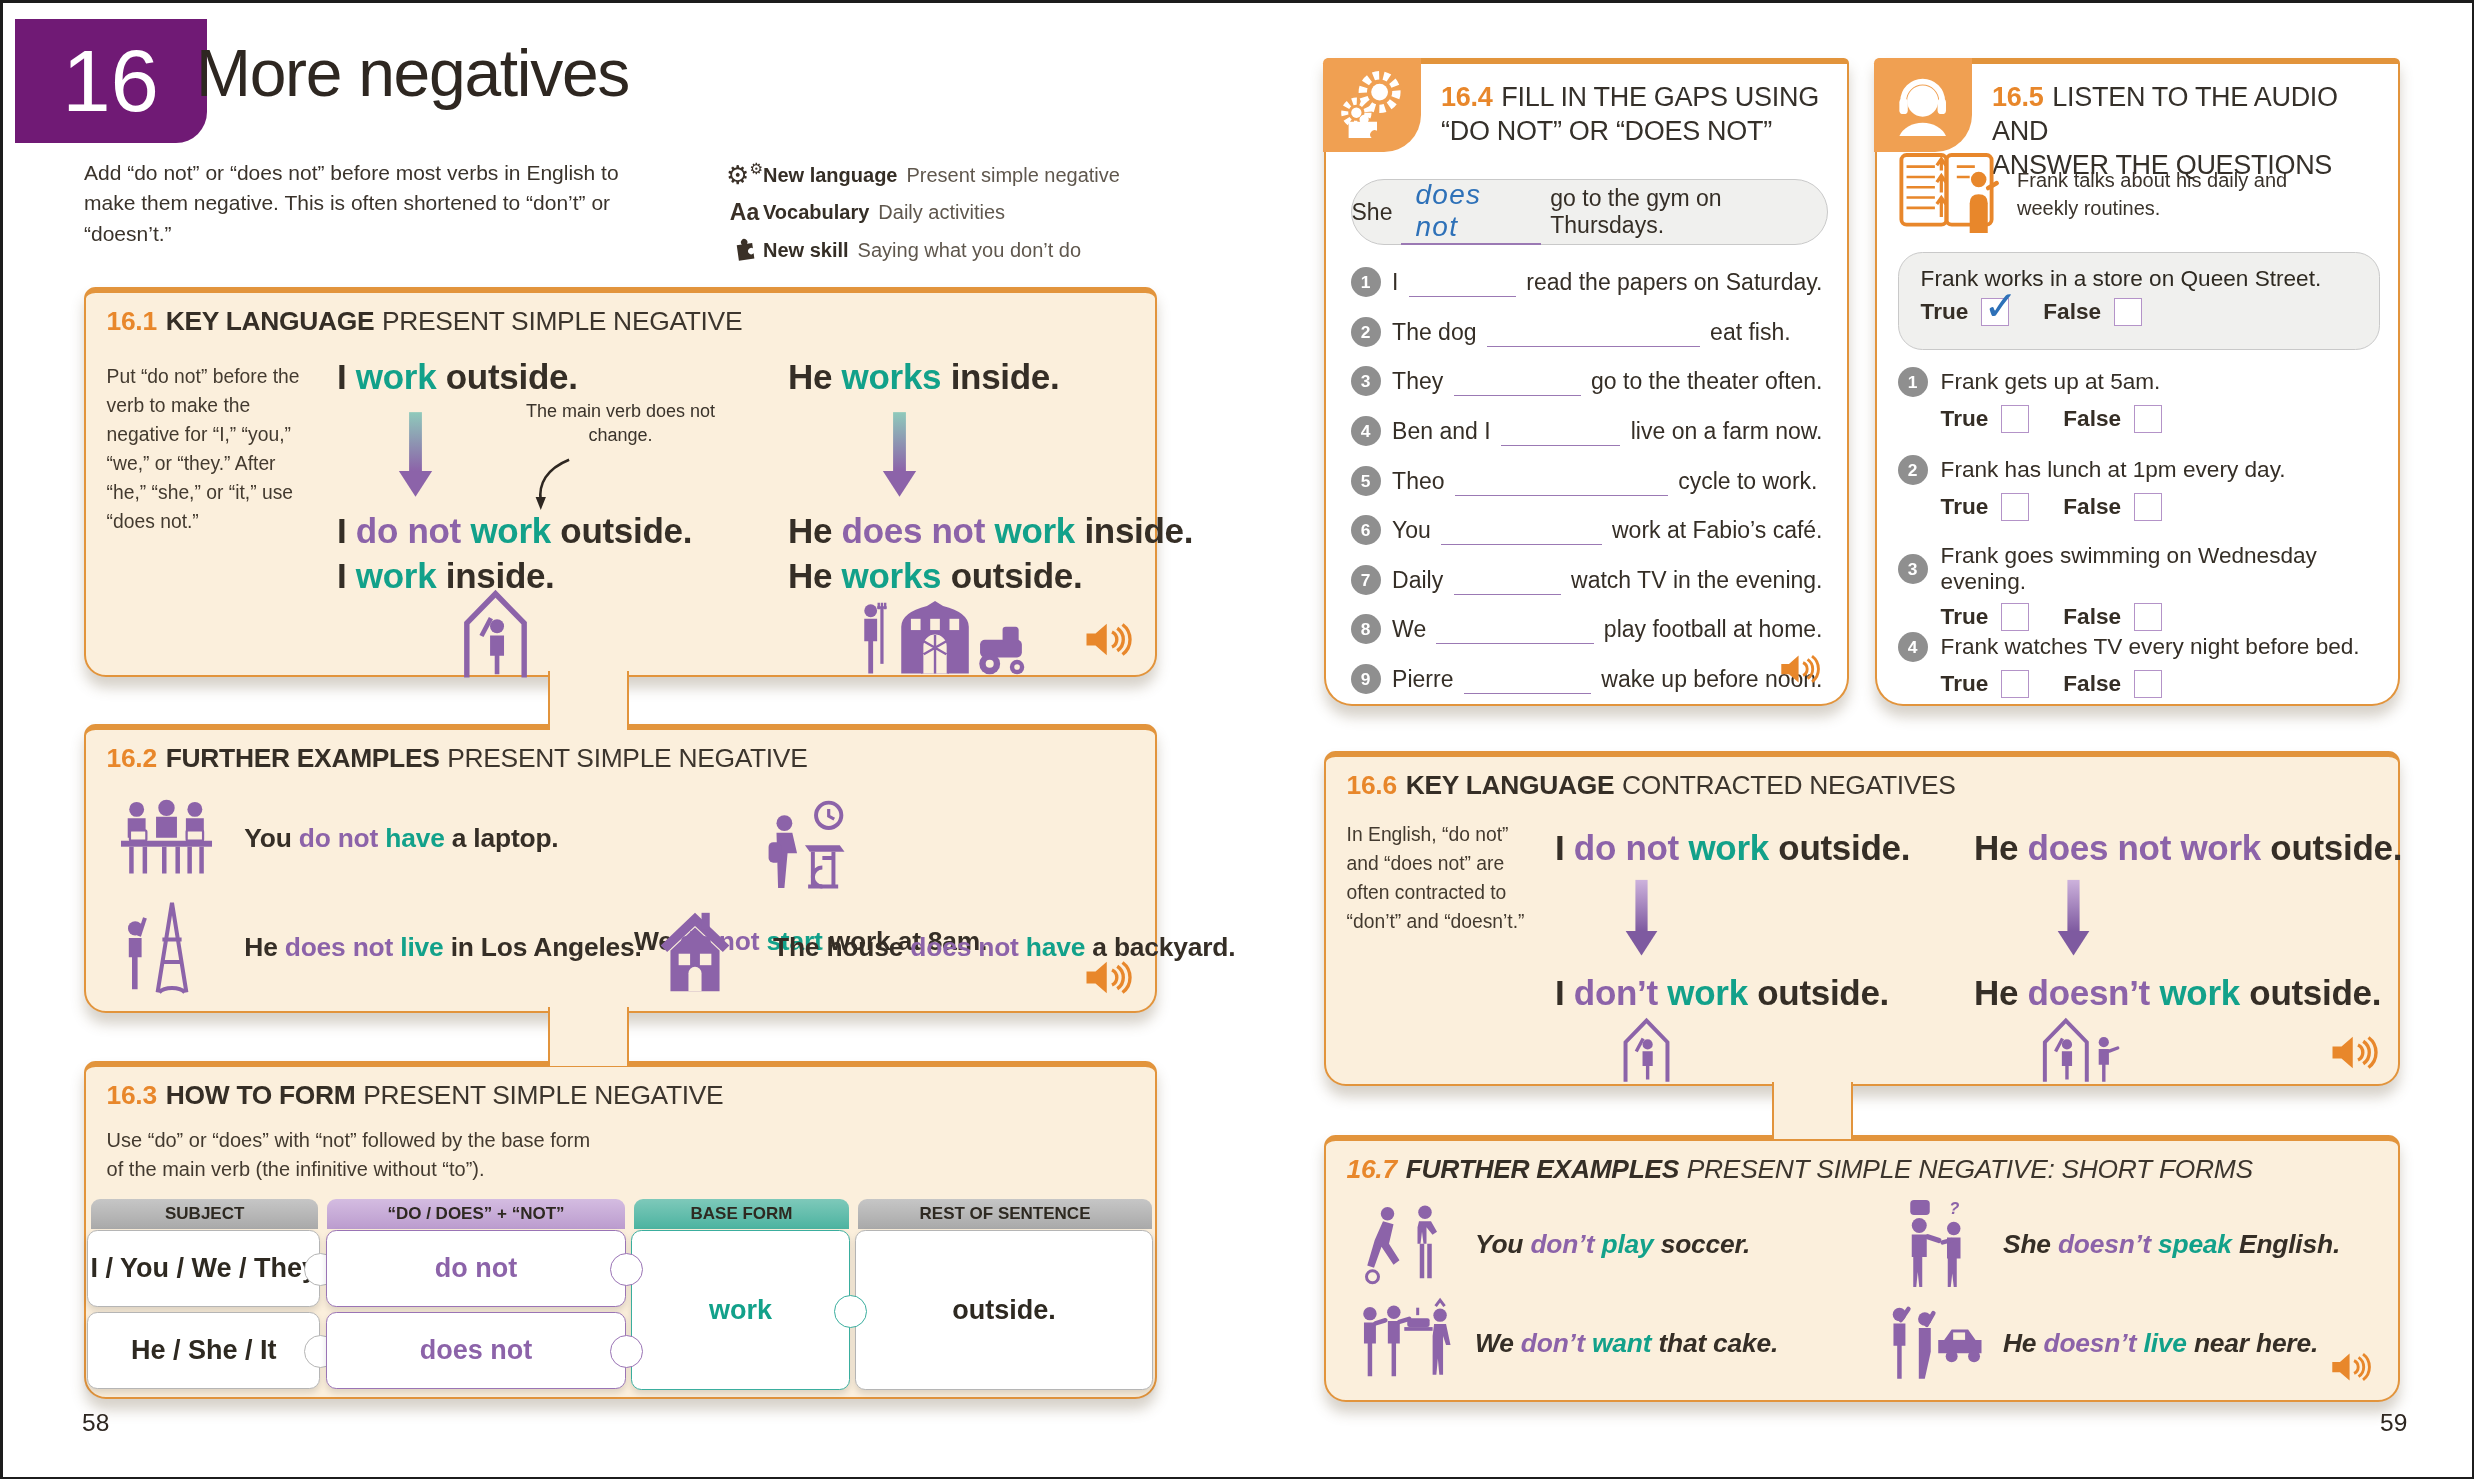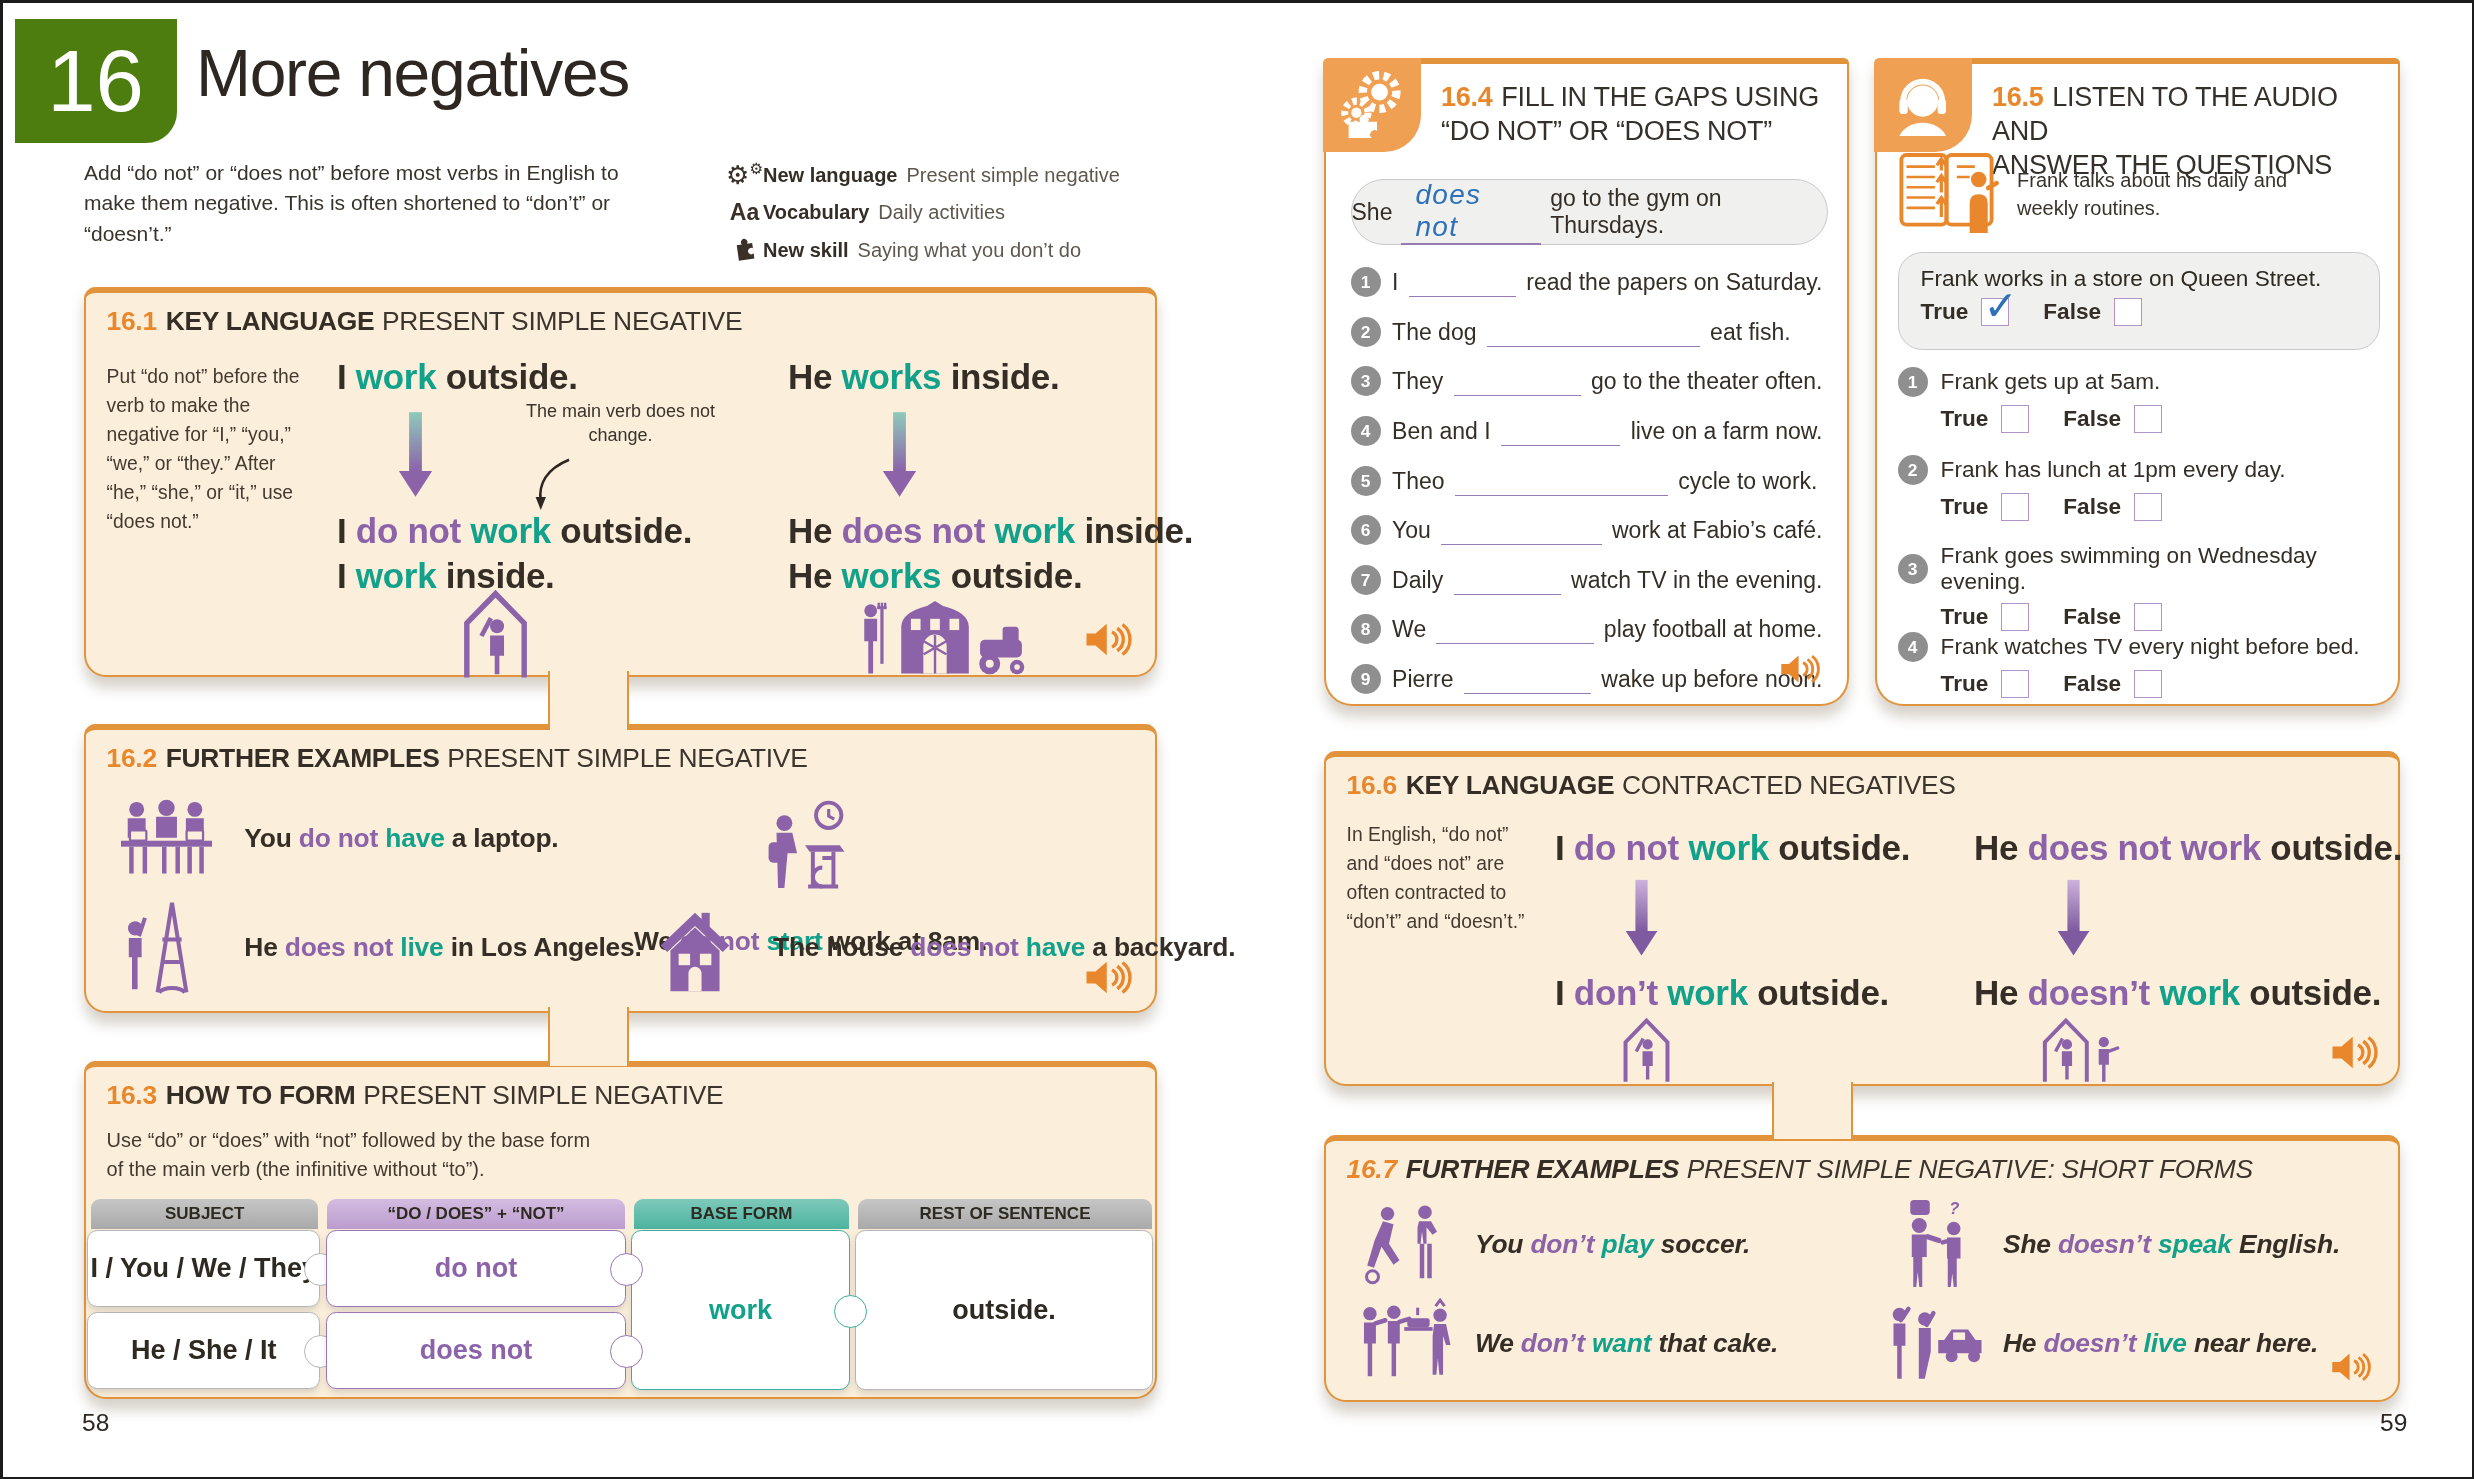--- a/index.html
+++ b/index.html
@@ -69,21 +69,21 @@
       <stop offset="0" stop-color="#8fcabb"></stop>
         <stop offset="1" stop-color="#8c63a9"></stop>
     </linearGradient>
     <linearGradient id="gradPP" x1="0" y1="0" x2="0" y2="1">
       <stop offset="0" stop-color="#cdb2dc"></stop>
         <stop offset="1" stop-color="#7e5aa0"></stop>
     </linearGradient>
   </defs>
 </svg>
 
-<div style="position:absolute;left:11.6px;top:15.5px;width:162px;height:124px;background:#4d7c0f;border-radius:0 0 31px 0;display:flex;align-items:center;justify-content:center;">
+<div style="position:absolute;left:11.6px;top:15.5px;width:192px;height:124px;background:#701a75;border-radius:0 0 31px 0;display:flex;align-items:center;justify-content:center;">
   <span style="color:#fff;font-size:87px;font-weight:300;">16</span>
 </div>
 <div style="position:absolute;left:193px;top:32px;font-size:66px;letter-spacing:-1.3px;color:#2e2721;">More negatives</div>
 
 <div style="position:absolute;left:81px;top:155px;width:567px;font-size:21px;line-height:1.45;color:#3a332b;">Add “do not” or “does not” before most verbs in English to make them negative. This is often shortened to “don’t” or “doesn’t.”</div>
 
 <div style="position:absolute;left:723px;top:157px;font-size:20px;">
   <div style="display:flex;align-items:center;margin-bottom:8.4px;">
     <span class="icn" style="width:37px;display:inline-block;text-align:center;font-size:26px;color:#3a3027;">⚙<span style="font-size:15.5px;vertical-align:top;">⚙</span></span>
     <b style="margin-right:9px;">New language</b>

